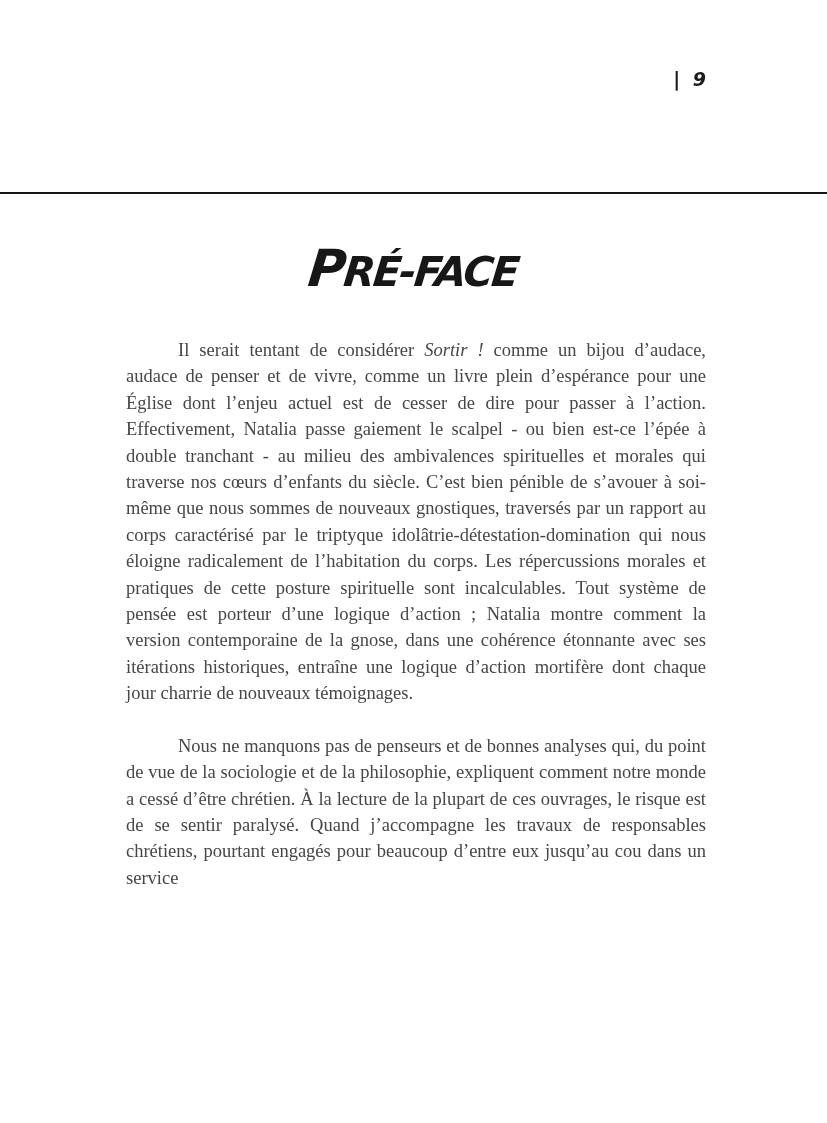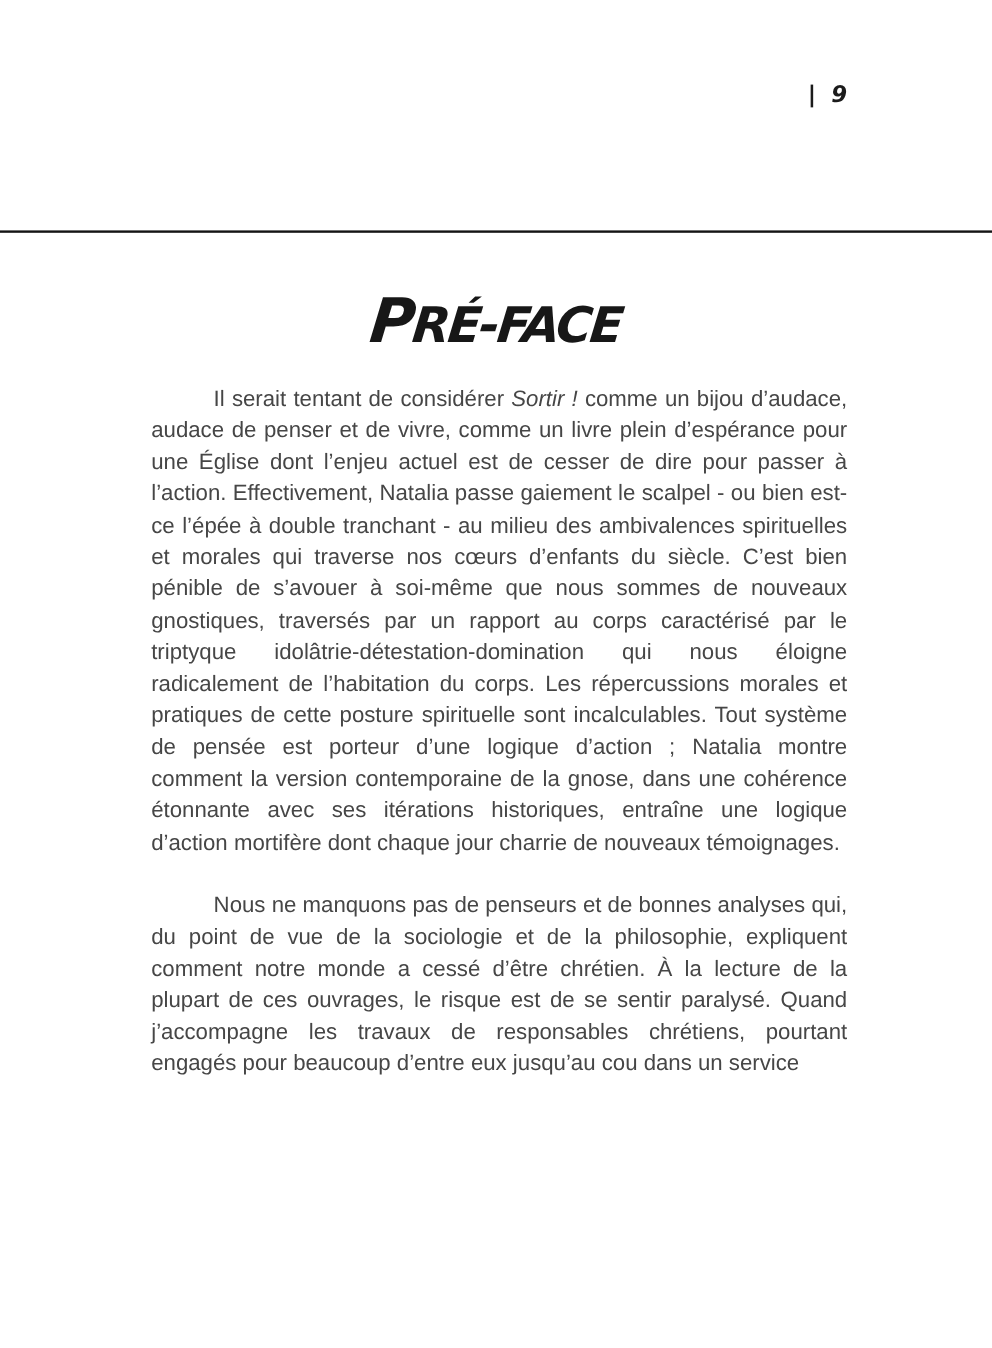--- a/index.html
+++ b/index.html
@@ -48,26 +48,27 @@
     color: #171717;
     text-transform: uppercase;
     transform: skewX(-6deg);
   }
   .preface-title::first-letter {
     font-size: 1.25em;
   }
   .body-text {
     position: absolute;
     left: 126px;
-    top: 319px;
+    top: 337px;
     width: 580px;
     color: #464646;
     font-size: 18.5px;
     line-height: 26.4px;
     text-align: justify;
+    font-family: Liberation Serif, serif;
   }
   .body-text p {
     margin: 0 0 26px 0;
     text-indent: 52px;
   }
   .italic-title {
     font-style: italic;
   }
 </style>
 </head>

